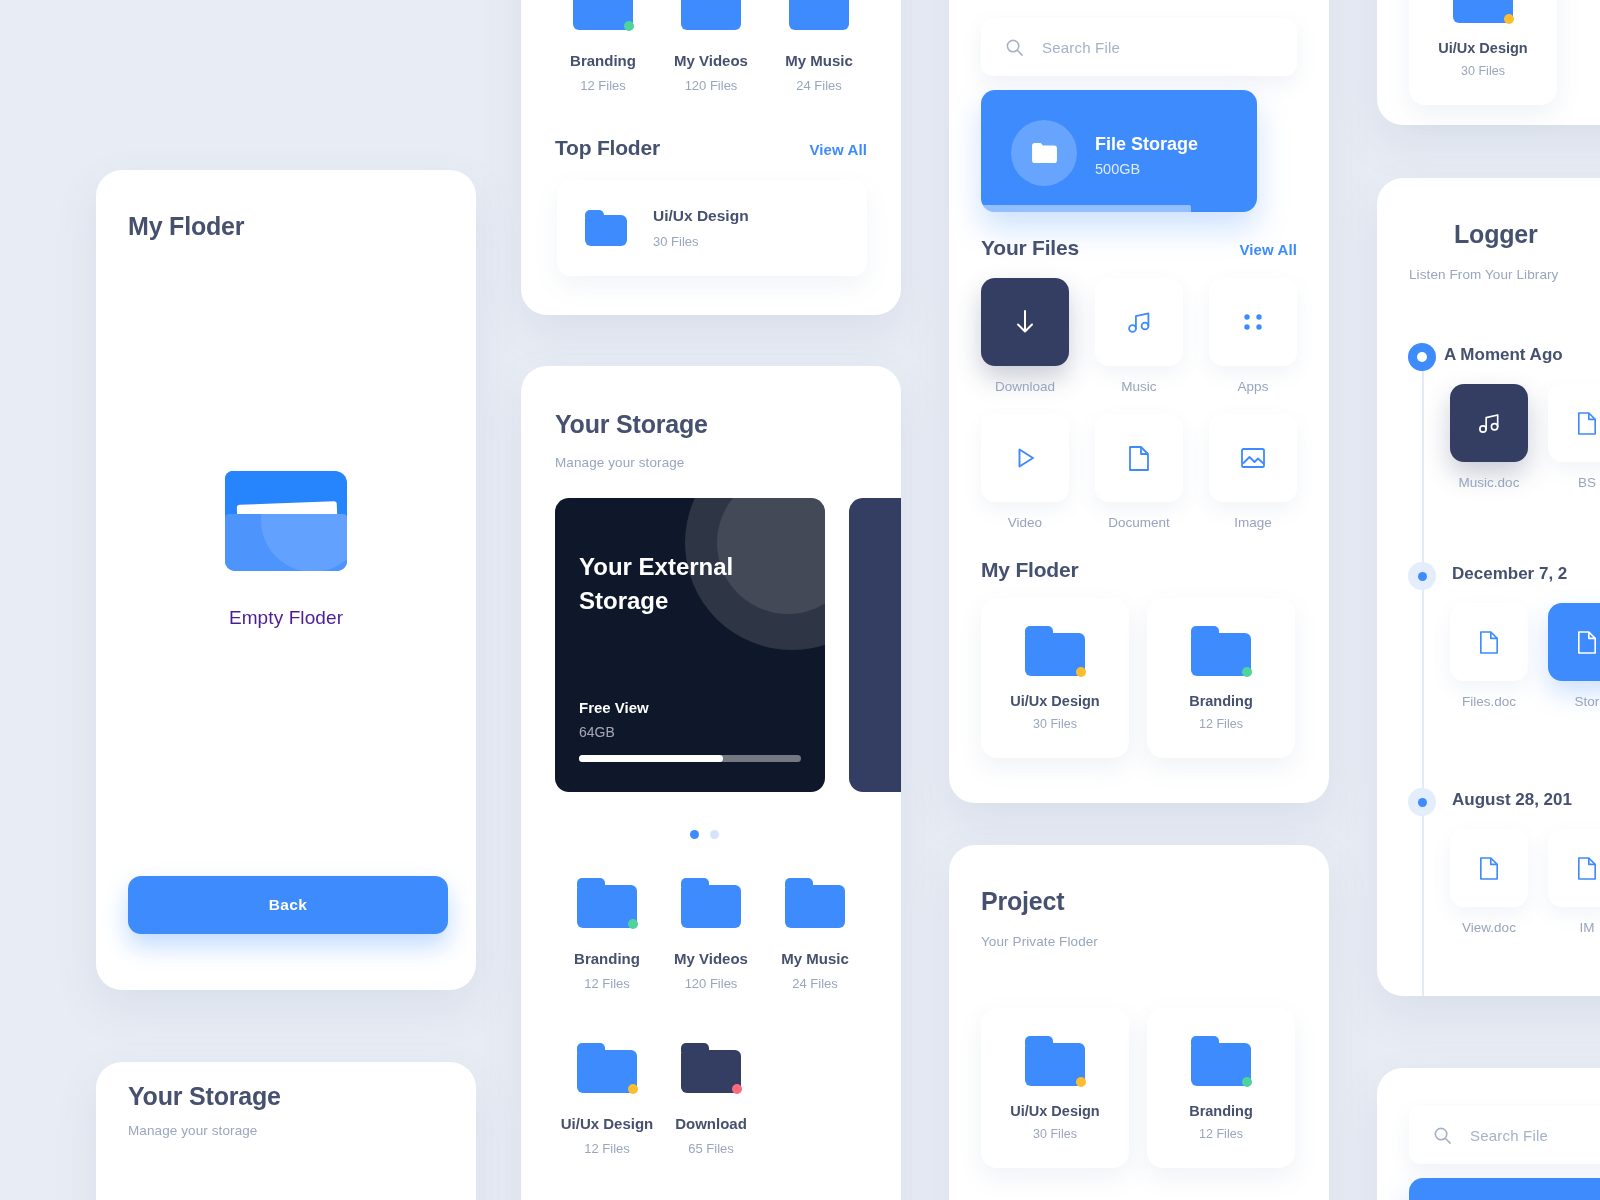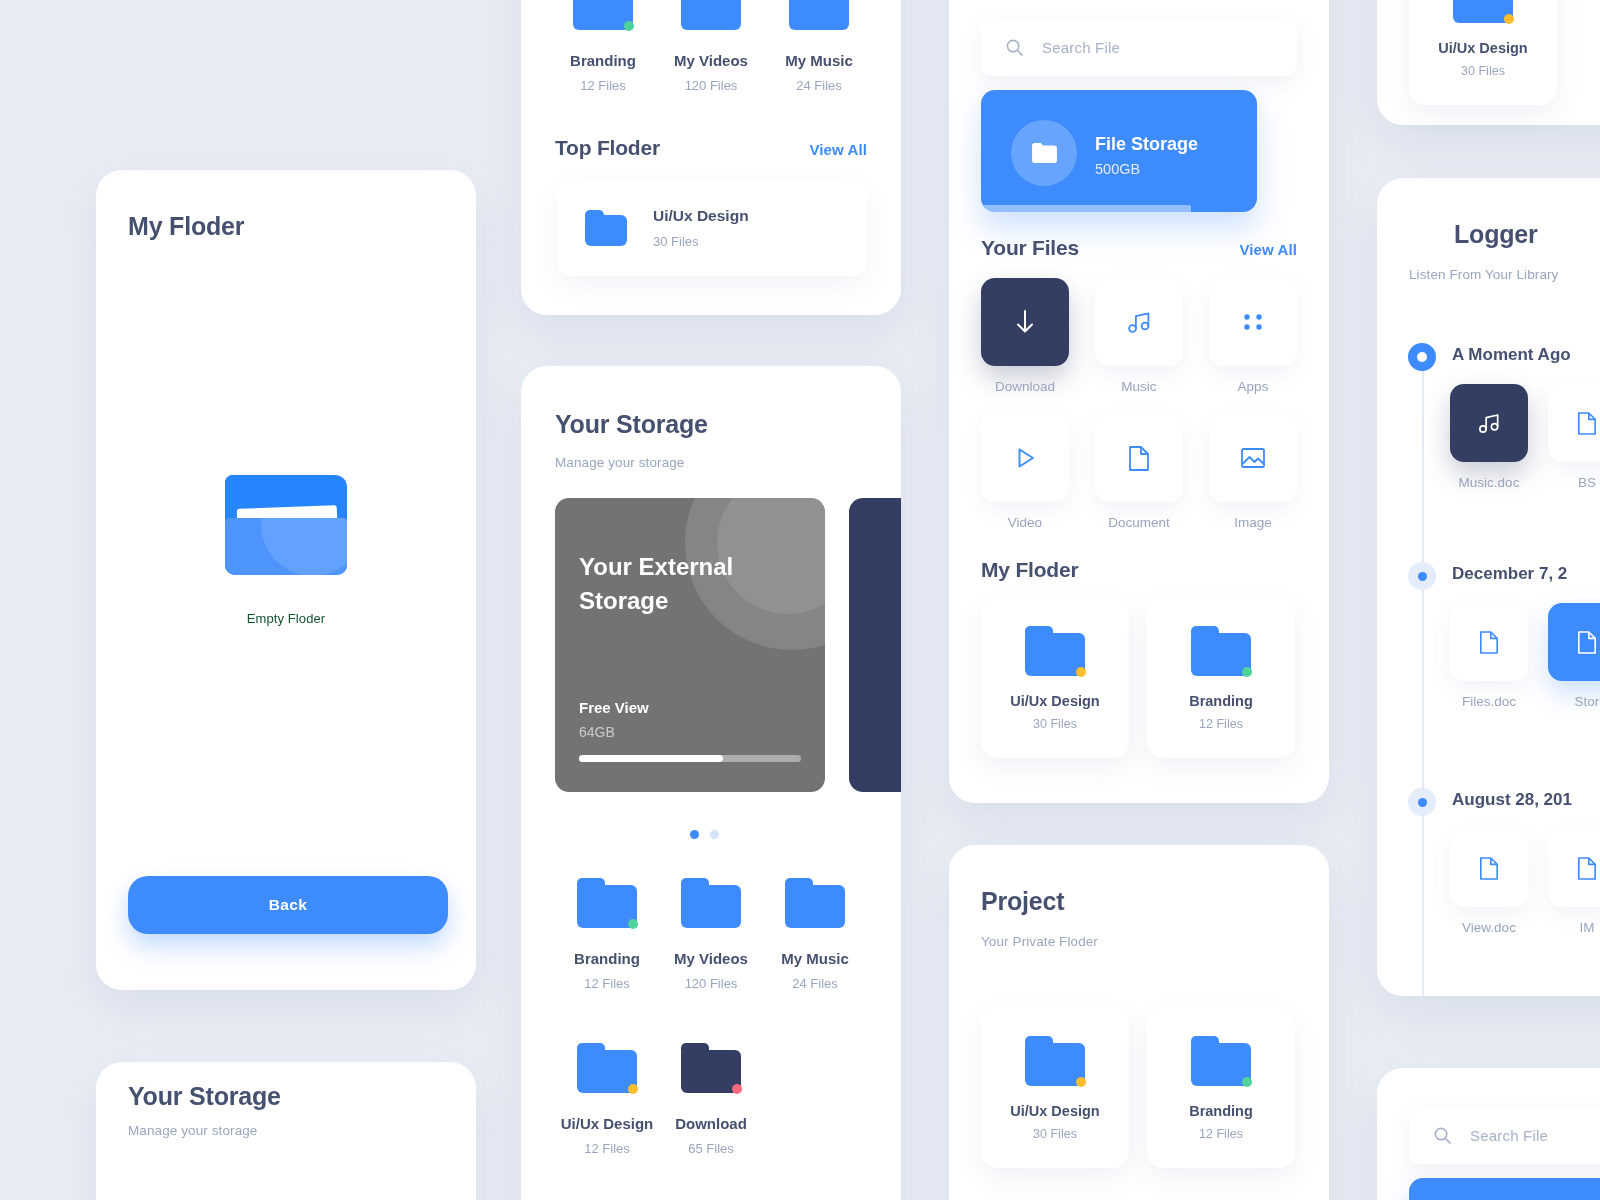--- a/index.html
+++ b/index.html
@@ -74,21 +74,21 @@
     overflow: hidden;
   }
   .bigfolder .gloss {
     position: absolute; right: -18px; top: -46px;
     width: 104px; height: 104px; border-radius: 50%;
     background: rgba(255,255,255,0.12);
   }
 
   
   .btn-primary {
-    background: #3d8bfd; color: #fff; border: none; border-radius: 20px;
+    background: #3d8bfd; color: #fff; border: none; border-radius: 13px;
     font-family: "Liberation Sans", sans-serif;
     font-size: 15.5px; font-weight: 700; letter-spacing: .3px;
     box-shadow: 0 12px 24px rgba(61,139,253,0.32);
     cursor: pointer;
   }
   .search-box {
     display: flex; align-items: center; gap: 18px;
     background: #fff; border-radius: 12px; height: 58px; padding: 0 24px;
     box-shadow: 0 8px 22px rgba(86,109,160,0.09);
   }
@@ -112,21 +112,21 @@
   .fcard .nm { font-size: 14.5px; font-weight: 700; color: #46506f; margin-top: 17px; }
   .fcard .ct { font-size: 12.5px; color: #9aa6bf; margin-top: 8px; }
 
   .f-name { font-size: 15px; font-weight: 700; color: #46506f; }
   .f-count { font-size: 13px; color: #9aa6bf; margin-top: 9px; }
 
   
   .slide {
     position: absolute; border-radius: 14px; overflow: hidden;
   }
-  .slide.blue { background: #737373; }
+  .slide.blue { background: #0f172a; }
   .slide.navy { background: #343e63; }
   .slide .ring1 {
     position: absolute; border-radius: 50%;
     background: rgba(255,255,255,0.13);
   }
   .slide .ring2 {
     position: absolute; border-radius: 50%;
     background: rgba(255,255,255,0.10);
   }
   .slide-title {
@@ -184,21 +184,21 @@
     <div style="position:absolute; left:0; top:0; width:380px; height:760px;
                 display:flex; flex-direction:column; align-items:center; justify-content:center;">
       <div class="bigfolder">
         <div class="back-tab"></div>
         <div class="back"></div>
         <div class="sheet"></div>
         <div class="front">
             <div class="gloss"></div>
           </div>
       </div>
-      <div style="font-size:13px; color:#14532d; margin-top:36px; letter-spacing:.1px;">Empty Floder</div>
+      <div style="font-size:19px; color:#4c1d95; margin-top:36px; letter-spacing:.1px;">Empty Floder</div>
     </div>
 
     <button class="btn-primary" style="position:absolute; left:32px; top:706px; width:320px; height:58px;">Back</button>
   </div>
 
   <div class="card" style="left:96px; top:1062px; width:380px; height:320px;">
     <div style="position:absolute; left:32px; top:20px;" class="card-title">Your Storage</div>
     <div style="position:absolute; left:32px; top:52px;" class="card-sub">Manage your storage</div>
   </div>
 
@@ -497,21 +497,21 @@
   <div class="card" style="left:1377px; top:178px; width:380px; height:818px; overflow:hidden;">
 
     <div style="position:absolute; left:32px; top:42px;margin-left:45px;" class="card-title">Logger</div>
     <div style="position:absolute; left:32px; top:80px;" class="card-sub">Listen From Your Library</div>
 
     <div class="tl-line" style="left:45px; top:190px; height:655px;"></div>
 
     <div class="tl-node active" style="left:31px; top:165px; width:28px; height:28px;">
       <div class="inner" style="width:10px; height:10px;"></div>
     </div>
-    <div class="tl-date" style="left:75px; top:167px;text-align:center;">A Moment Ago</div>
+    <div class="tl-date" style="left:67px; top:167px;text-align:center;">A Moment Ago</div>
 
     <div style="position:absolute; left:73px; top:206px; display:flex; gap:20px;">
       <div style="width:78px;">
         <div class="tile dark" style="width:78px; height:78px;">
           <span>
             <svg width="24" height="24" viewBox="0 0 26 26" fill="none" stroke="#fff" stroke-width="1.8">
               <circle cx="6.5" cy="19.5" r="3.4"></circle>
               <circle cx="19" cy="17" r="3.4"></circle>
               <path d="M9.9 19.5V7.2l12.5-2.9v12.4" stroke-linecap="round" stroke-linejoin="round"></path>
             </svg>

